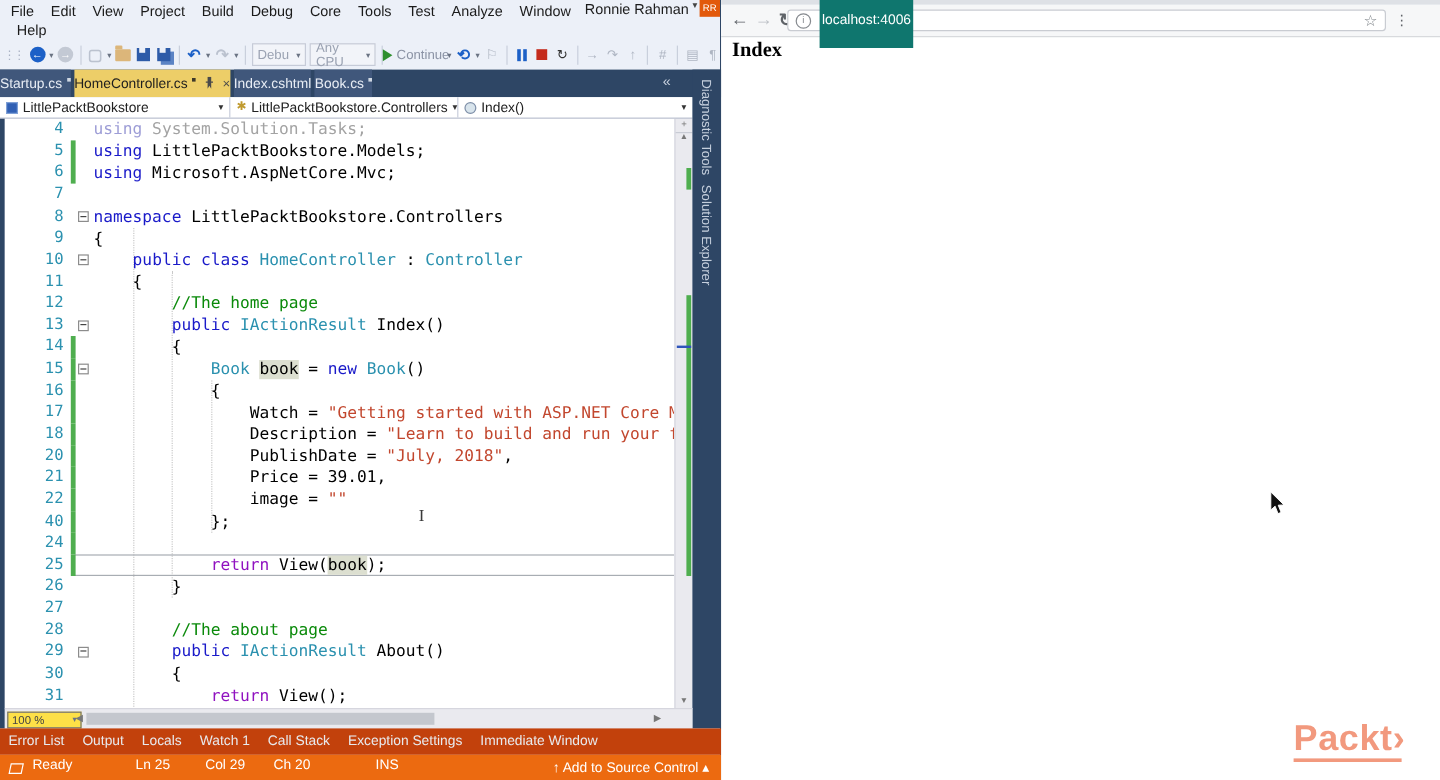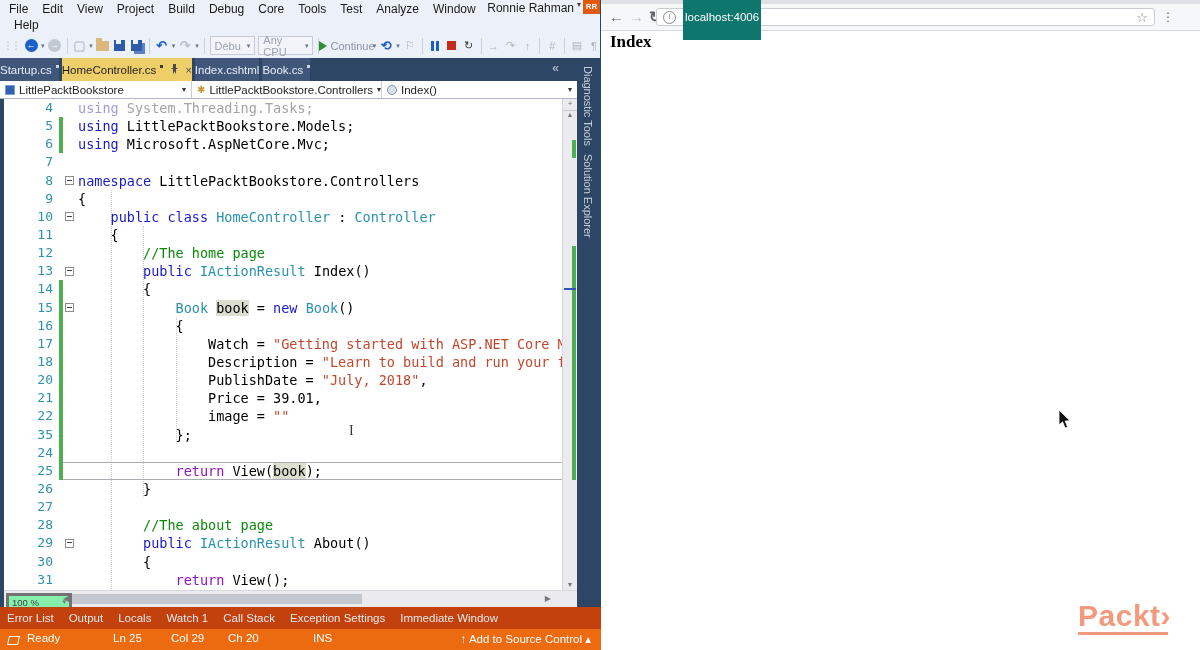--- a/index.html
+++ b/index.html
@@ -5,21 +5,21 @@
   html,body{margin:0;padding:0;background:#888}
   #root{position:relative;width:1200px;height:650px;overflow:hidden;background:#fff;
         font-family:"Liberation Sans",sans-serif;-webkit-font-smoothing:antialiased}
   
   #vs{position:absolute;left:0;top:0;width:601px;height:650px;background:#ECF0F8;border-right:1px solid #2E4665;box-sizing:border-box}
   #menu-row{position:absolute;left:2px;top:0;height:17px;display:flex;align-items:center;font-size:12px;color:#1b1b1b}
   .menu-item{padding:1px 7px;white-space:nowrap}
   .account{position:absolute;right:26px;top:1px;font-size:12px;color:#1b1b1b;white-space:nowrap}
   .acct-caret{position:absolute;right:19px;top:0;font-size:8px;color:#444}
   .badge{position:absolute;right:0;top:0;width:17px;height:14px;background:#E2590C;color:#fff;
-         font-size:8px;font-weight:bold;text-align:center;line-height:14px}
+         font-size:8px;font-weight:normal;text-align:center;line-height:14px}
   .help-row{position:absolute;left:7px;top:17px;font-size:12px;color:#1b1b1b}
   
   .toolbar{position:absolute;left:0;top:33px;width:601px;height:25px;display:flex;align-items:center;
            gap:3px;padding-left:3px;box-sizing:border-box;font-size:11px;color:#555}
   .grip{color:#Aab2c4;font-size:10px;letter-spacing:-2px;margin-right:2px}
   .tbtn{display:inline-flex;align-items:center;justify-content:center;min-width:14px;height:18px}
   .circ{width:13px;height:13px;border-radius:50%;background:#1C60C7;color:#fff;font-size:9px;line-height:13px;text-align:center}
   .circ.dis{background:#C3C9D4}
   .caret{font-size:7px;color:#6a7383}
   .vsep{width:1px;height:16px;background:#C9CFDC;margin:0 2px}
@@ -80,21 +80,21 @@
             font-size:8px;line-height:10px;text-align:center}
   .vs-up{position:absolute;left:0;right:0;top:12px;text-align:center;font-size:7px;color:#777}
   .vs-down{position:absolute;left:0;right:0;bottom:2px;text-align:center;font-size:7px;color:#777}
   .mark-g{position:absolute;right:1px;width:4px;background:#4FAE4F}
   .mark-blue{position:absolute;left:1px;right:1px;height:2px;background:#2F55BB}
   
   .side-strip{position:absolute;left:577px;top:58px;width:24px;height:549px;background:#2E4665}
   .side-tab{writing-mode:vertical-rl;font-size:11px;color:#C5CFDD;margin:8px 0 8px 5px;white-space:nowrap}
   
   .hscroll{position:absolute;left:4px;top:590px;width:573px;height:17px;background:#EAEAEF;border-top:1px solid #D6D6DE;box-sizing:border-box}
-  .zoom-box{position:absolute;left:2px;top:2px;width:54px;height:12px;border:3px solid #737373;background:#86efac;
+  .zoom-box{position:absolute;left:2px;top:2px;width:54px;height:12px;border:1px solid #737373;background:#fde047;
             font-size:9.5px;color:#444;display:flex;align-items:center;justify-content:space-between;padding:0 3px}
   .h-arrow{position:absolute;top:3px;font-size:8px;color:#777}
   .h-thumb{position:absolute;left:68px;top:3px;width:290px;height:10px;background:#C4C7CE}
   
   .panel-tabs{position:absolute;left:0;top:607px;width:601px;height:22px;background:#c2410c;display:flex;
               align-items:center;gap:15px;padding-left:7px;box-sizing:border-box;font-size:11.5px;color:#E8EAEE}
   
   .statusbar{position:absolute;left:0;top:629px;width:601px;height:21px;background:#EC6A10;color:#fff;font-size:11.5px}
   .st-ready-ic{position:absolute;left:8px;top:7px;width:9px;height:7px;border:1px solid #fff;transform:skewX(-12deg)}
   .st{position:absolute;top:3px;white-space:nowrap}
@@ -260,21 +260,21 @@
 
     <div class="left-border"></div>
 
     <div class="editor">
       <div class="guide" style="left:106.5px;top:90.7px;height:399px"></div>
       <div class="guide" style="left:139px;top:127px;height:272px"></div>
       <div class="guide" style="left:171.5px;top:217.8px;height:127px"></div>
       <div id="code-rows">
           <div class="code-row">
             <span class="line-num">4</span>
-            <span class="code-text"><span class="t-kdim">using</span><span class="t-dim"> System.Threading.Tasks;</span></span>
+            <span class="code-text"><span class="t-kdim">using</span><span class="t-dim"> System.Solution.Tasks;</span></span>
           </div>
           <div class="code-row">
             <span class="line-num">5</span>
             <span class="change-bar"></span>
             <span class="code-text"><span class="t-kw">using</span><span> LittlePacktBookstore.Models;</span></span>
           </div>
           <div class="code-row">
             <span class="line-num">6</span>
             <span class="change-bar"></span>
             <span class="code-text"><span class="t-kw">using</span><span> Microsoft.AspNetCore.Mvc;</span></span>
@@ -345,21 +345,21 @@
             <span class="line-num">21</span>
             <span class="change-bar"></span>
             <span class="code-text"><span>                Price = 39.01,</span></span>
           </div>
           <div class="code-row">
             <span class="line-num">22</span>
             <span class="change-bar"></span>
             <span class="code-text"><span>                image = </span><span class="t-st">""</span></span>
           </div>
           <div class="code-row">
-            <span class="line-num">35</span>
+            <span class="line-num">40</span>
             <span class="change-bar"></span>
             <span class="code-text"><span>            };</span></span>
           </div>
           <div class="code-row">
             <span class="line-num">24</span>
             <span class="change-bar"></span>
             <span class="code-text"></span>
           </div>
           <div class="code-row">
             <div class="cur-outline"></div>

